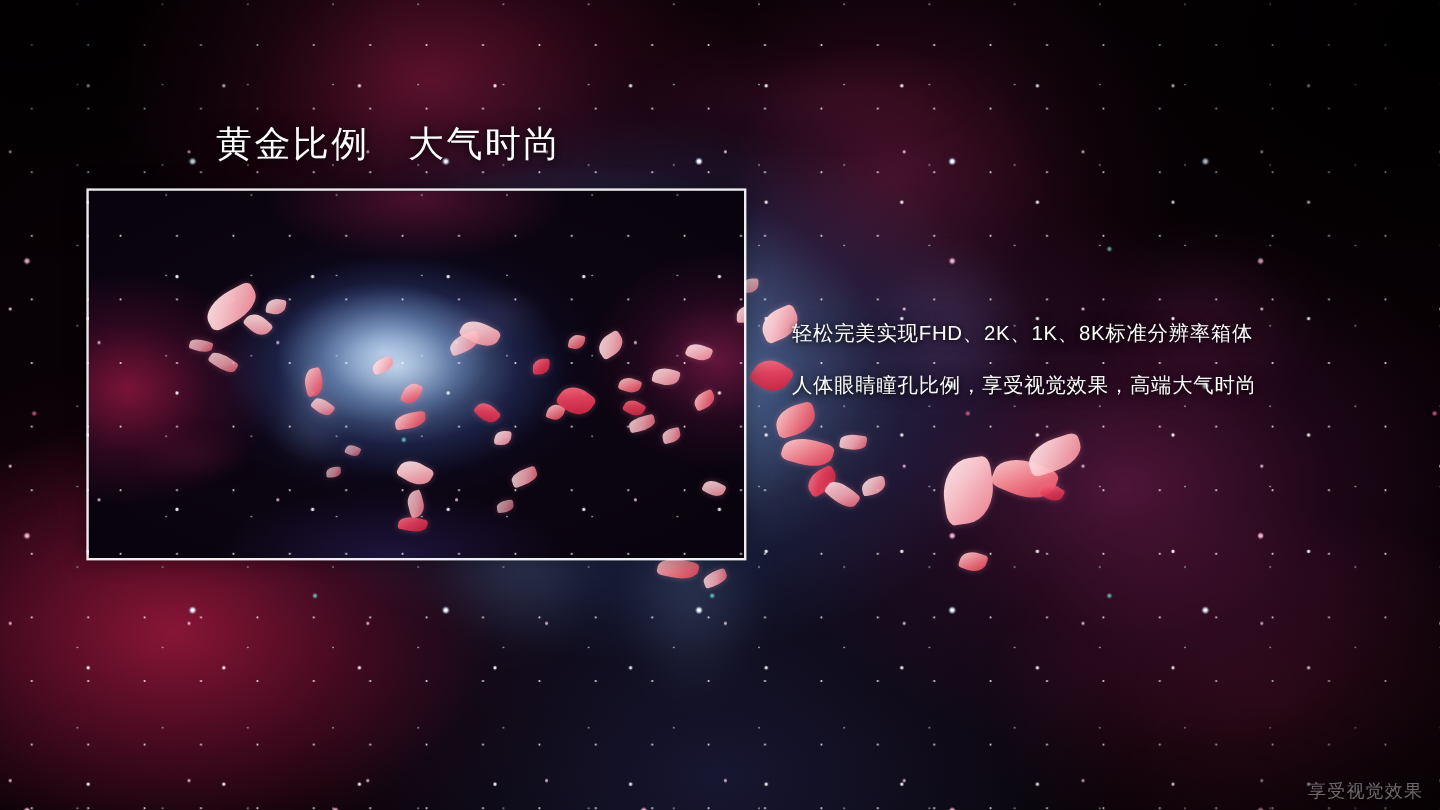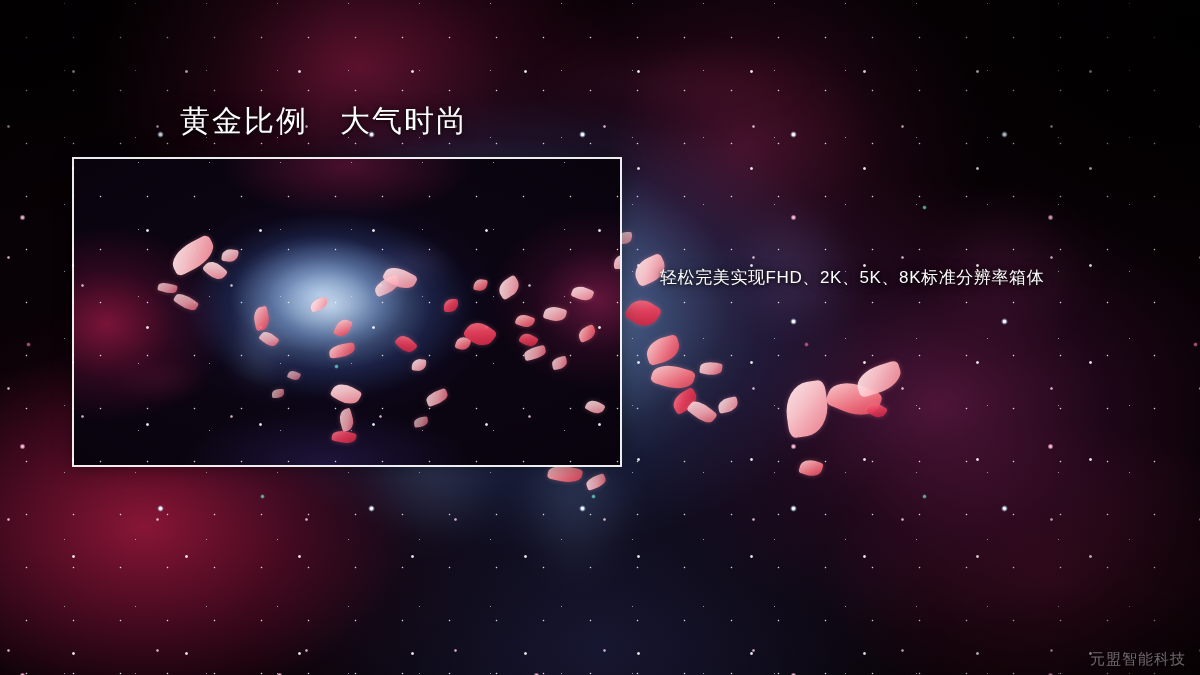--- a/index.html
+++ b/index.html
@@ -232,18 +232,19 @@
           <div class="petal sliver" style="left: 198px; top: 230px; width: 12px; height: 9px; opacity: 0.7; transform: rotate(0deg);"></div>
           <div class="petal sliver" style="left: 214px; top: 212px; width: 12px; height: 9px; opacity: 0.7; transform: rotate(28deg);"></div>
           <div class="petal sliver" style="left: 340px; top: 258px; width: 14px; height: 10px; opacity: 0.7; transform: rotate(-6deg);"></div>
         </div>
     </div>
   </div>
 
   <div id="title">黄金比例　大气时尚</div>
 
   <div id="body-copy">
-    <div class="line">轻松完美实现FHD、2K、5K、8K标准分辨率箱体</div>
+    <div class="line">轻松完美实现FHD、2K、1K、8K标准分辨率箱体</div>
+    <div class="line">人体眼睛瞳孔比例，享受视觉效果，高端大气时尚</div>
   </div>
 
-  <div id="watermark">元盟智能科技</div>
+  <div id="watermark">享受视觉效果</div>
 
 </div>
 
 </body></html>

